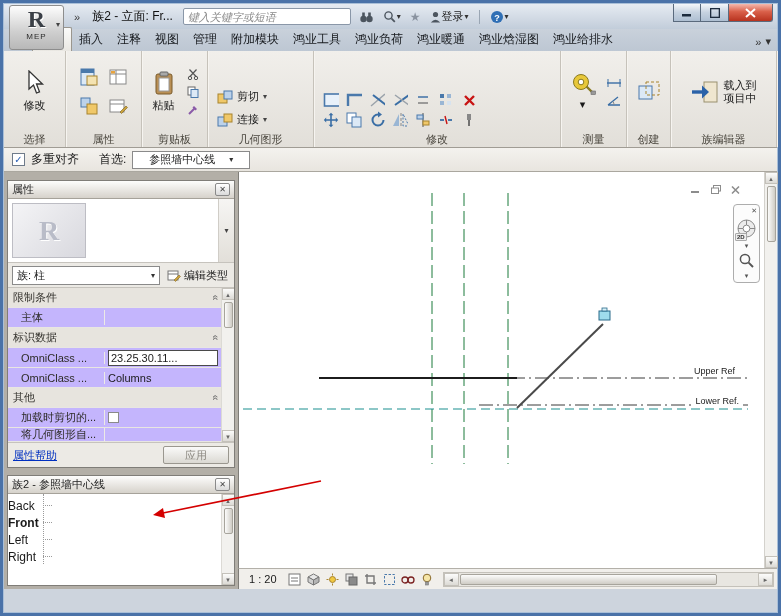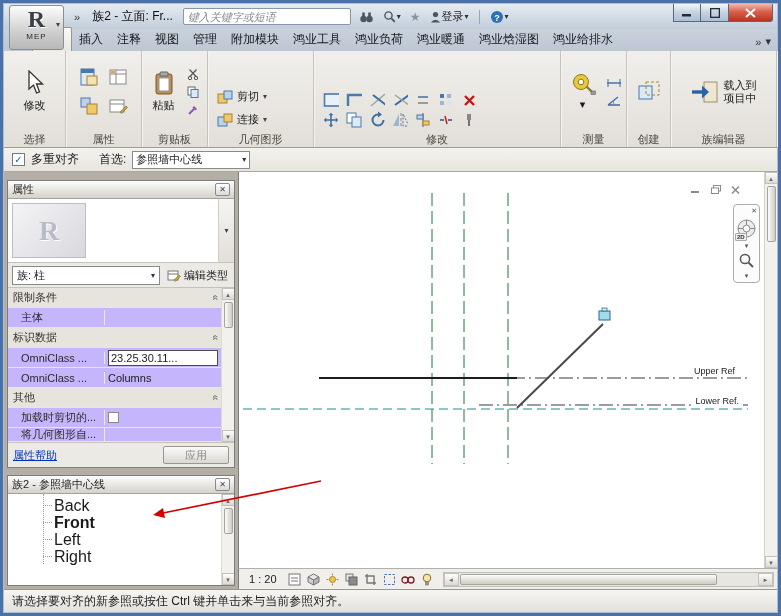--- a/index.html
+++ b/index.html
@@ -49,21 +49,21 @@
 .icon-grid2{display:grid;grid-template-columns:26px 26px;grid-template-rows:26px 26px;gap:3px}
 .icon-grid2 .smbtn{width:26px;height:26px}
 .menurow{display:flex;align-items:center;gap:4px;font-size:11px;cursor:pointer;padding:2px 3px}
 .menurow .dd{font-size:8px;color:#444}
 .mrow{display:flex;align-items:center;gap:5px;padding:1px 2px}
 .two-line{display:flex;flex-direction:column;line-height:13px;font-size:11px;text-align:center}
 
 
 .optionsbar{position:absolute;left:1px;top:145px;right:1px;height:24px;background:linear-gradient(#f4f2ee,#e8e5df);border-bottom:1px solid #aaa79f;display:flex;align-items:center;gap:6px;padding:0 8px;font-size:12px}
 .cb{width:13px;height:13px;background:#fff;border:1px solid #6f7b8a;display:flex;align-items:center;justify-content:center;font-size:10px;color:#2a5fb4;cursor:pointer}
-.combo{min-width:118px;height:18px;background:#fff;border:1px solid #8a8a8a;display:flex;align-items:center;padding:0 3px;font-size:11px;cursor:pointer}
+.combo{min-width:118px;height:18px;background:#fff;border:1px solid #8a8a8a;display:flex;align-items:center;padding:0 16px;font-size:11px;cursor:pointer}
 .combo .dd{margin-left:auto;font-size:8px;color:#333}
 
 
 .main{position:absolute;left:1px;right:1px;top:169px;bottom:24px;background:#b3afa7}
 .leftpanel{position:absolute;left:0;top:0;bottom:0;width:234px;padding:8px 3px 3px 3px;display:flex;flex-direction:column}
 .palette{background:#f0eeea;border:1px solid #7f7d78;display:flex;flex-direction:column}
 .props{height:288px;flex:none}
 .browser{margin-top:7px;flex:1;min-height:0}
 .phead{height:18px;background:linear-gradient(#fdfdfc,#d6d2cb);border-bottom:1px solid #a6a29a;display:flex;align-items:center;padding:0 4px;font-size:11px;color:#222}
 .xbtn{margin-left:auto;width:15px;height:13px;border:1px solid #8a8a8a;background:linear-gradient(#fff,#dadada);font-size:8px;line-height:11px;text-align:center;color:#444;cursor:pointer;border-radius:2px}
@@ -85,21 +85,21 @@
 .vbox{width:100%;height:16px;border:1px solid #4a4a4a;background:#fff;display:flex;align-items:center;padding:0 2px;font-size:11px}
 .pcb{width:11px;height:11px;border:1px solid #8a8a8a;background:#fff;cursor:pointer}
 .gscroll{position:absolute;right:0;top:0;bottom:0;width:13px;background:#f2f1ee;border-left:1px solid #dcdad5;display:flex;flex-direction:column;align-items:center}
 .sarrow{width:13px;height:12px;font-size:6px;color:#666;text-align:center;line-height:12px;background:linear-gradient(#fcfcfb,#dcdad5);border:1px solid #c4c1ba;cursor:pointer}
 .sthumb-v{width:9px;height:26px;margin-top:2px;background:linear-gradient(90deg,#fcfcfb,#cfccc5);border:1px solid #a7a49c;border-radius:2px;cursor:pointer}
 .pfoot{height:24px;display:flex;align-items:center;padding:0 5px;background:#eceae5}
 .link{color:#0030c0;text-decoration:underline;font-size:11px;cursor:pointer}
 .applybtn{margin-left:auto;width:66px;height:18px;background:linear-gradient(#fafaf9,#dbd9d3);border:1px solid #9a978f;color:#8b8880;font-size:11px;text-align:center;line-height:16px;border-radius:2px;cursor:pointer}
 .tree{flex:1;background:#fff;position:relative;overflow:hidden;padding-top:3px}
 .tree .vline{position:absolute;left:35px;top:0;height:70px;border-left:1px dotted #9a9a9a}
-.titem{height:17px;display:flex;align-items:center;padding-left:46px;position:relative;font-size:16px;color:#1a1a1a;cursor:pointer}
+.titem{height:17px;display:flex;align-items:center;position:relative;font-size:12px;color:#1a1a1a;cursor:pointer}
 .titem::before{content:"";position:absolute;left:35px;top:8px;width:9px;border-top:1px dotted #9a9a9a}
 .titem.bold{font-weight:bold}
 .tscroll{position:absolute;right:0;top:0;bottom:0;width:13px;background:#f2f1ee;border-left:1px solid #dcdad5;display:flex;flex-direction:column;align-items:center}
 
 
 .canvas{position:absolute;left:234px;top:0;right:0;bottom:21px;background:#fff;border-left:1px solid #7f7d78}
 .drawing{position:absolute;left:0;top:0;right:13px;bottom:0;overflow:hidden}
 .dsvg{position:absolute;left:0;top:0}
 .reflabel{position:absolute;font-size:9px;color:#222;background:#fff;padding:0 1px;cursor:pointer}
 .viewwin{position:absolute;top:12px;right:22px;display:flex;gap:7px}
@@ -729,22 +729,19 @@
           </svg>
         </span>
       <div class="hscroll">
         <span class="harrow">◄</span>
         <span class="hthumb"></span>
         <span class="harrow" style="margin-left:auto">►</span>
       </div>
     </div>
   </div>
 
-  <div class="statusbar">
-    <span>请选择要对齐的新参照或按住 Ctrl 键并单击来与当前参照对齐。</span>
-  </div>
 
   <svg class="overlay">
     <line x1="318" y1="478" x2="160" y2="510" stroke="#d40000" stroke-width="1.6"></line>
     <polygon points="150,512 162,515 160,505" fill="#d40000"></polygon>
   </svg>
 
 </div>
 
 </body></html>

